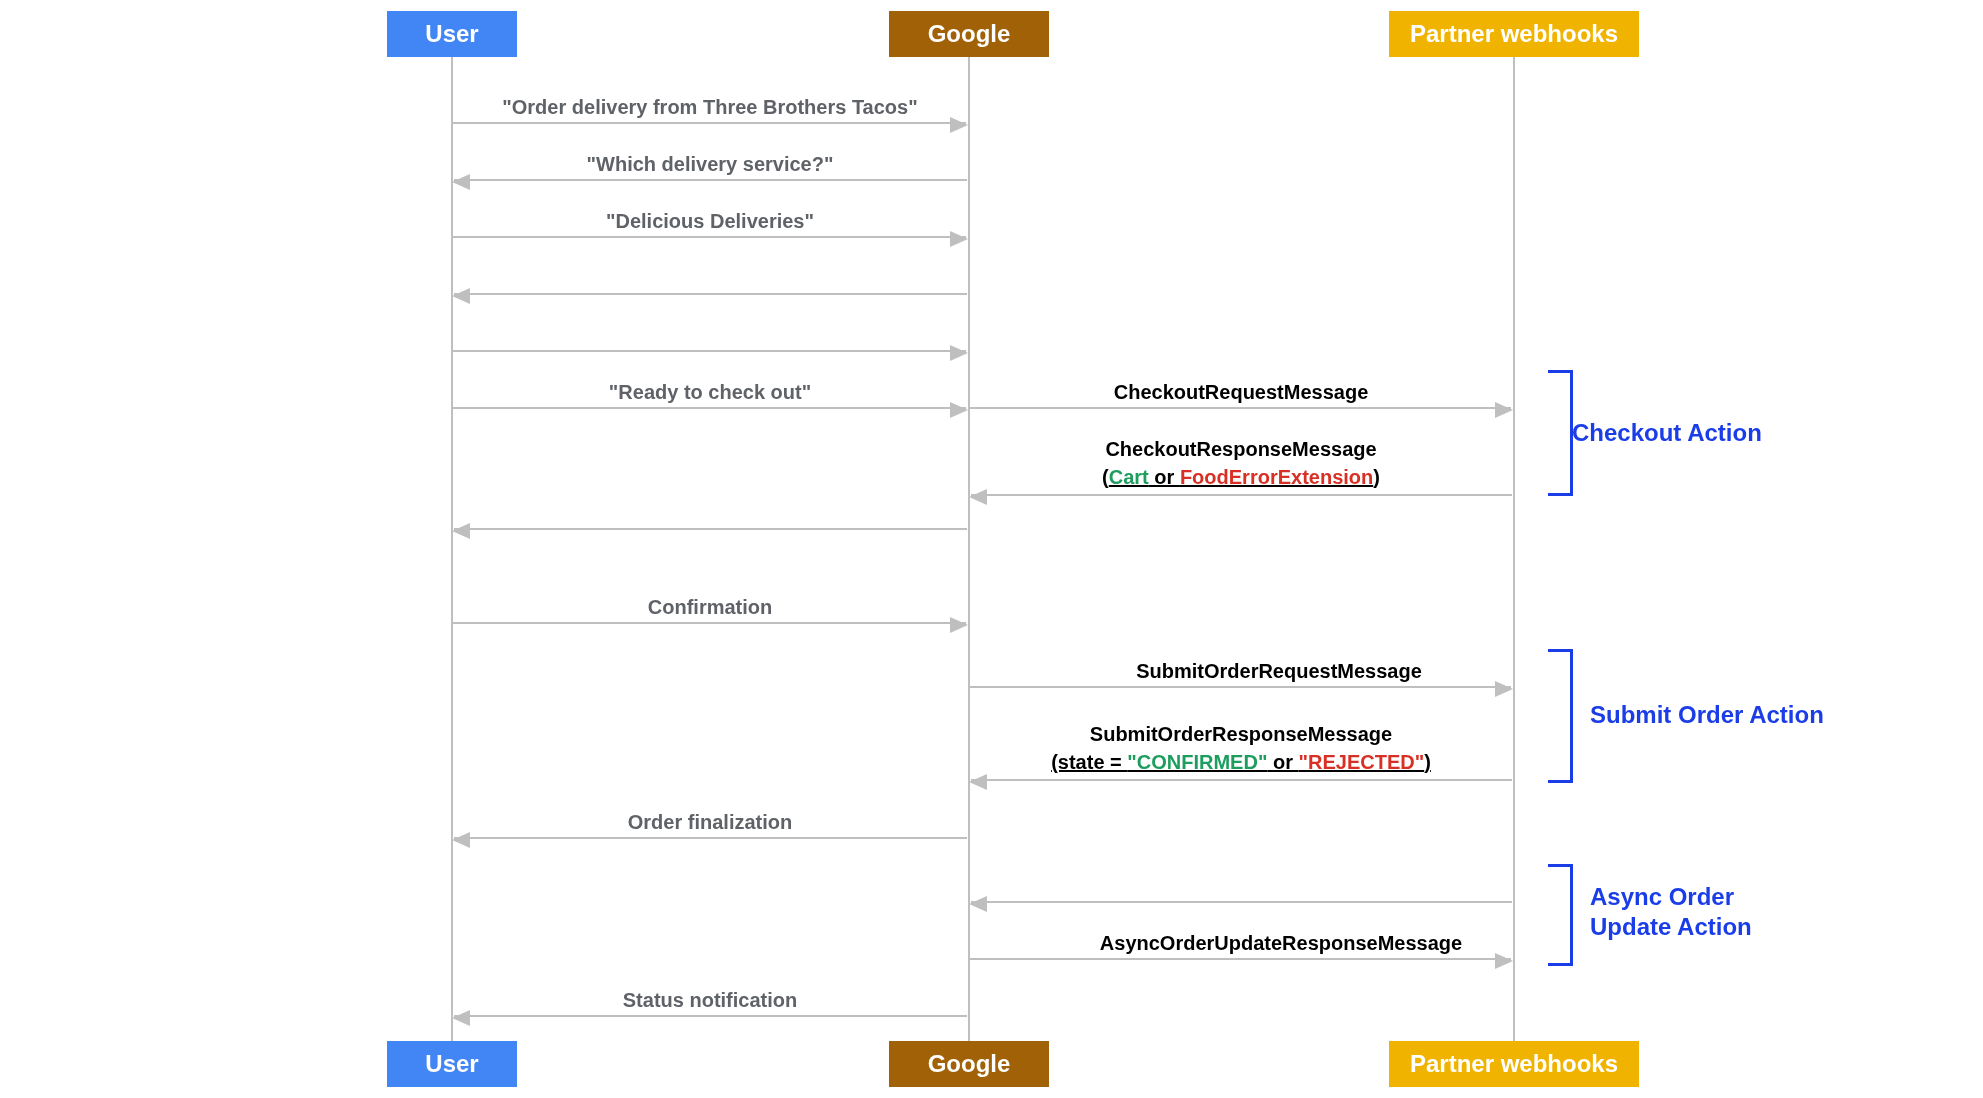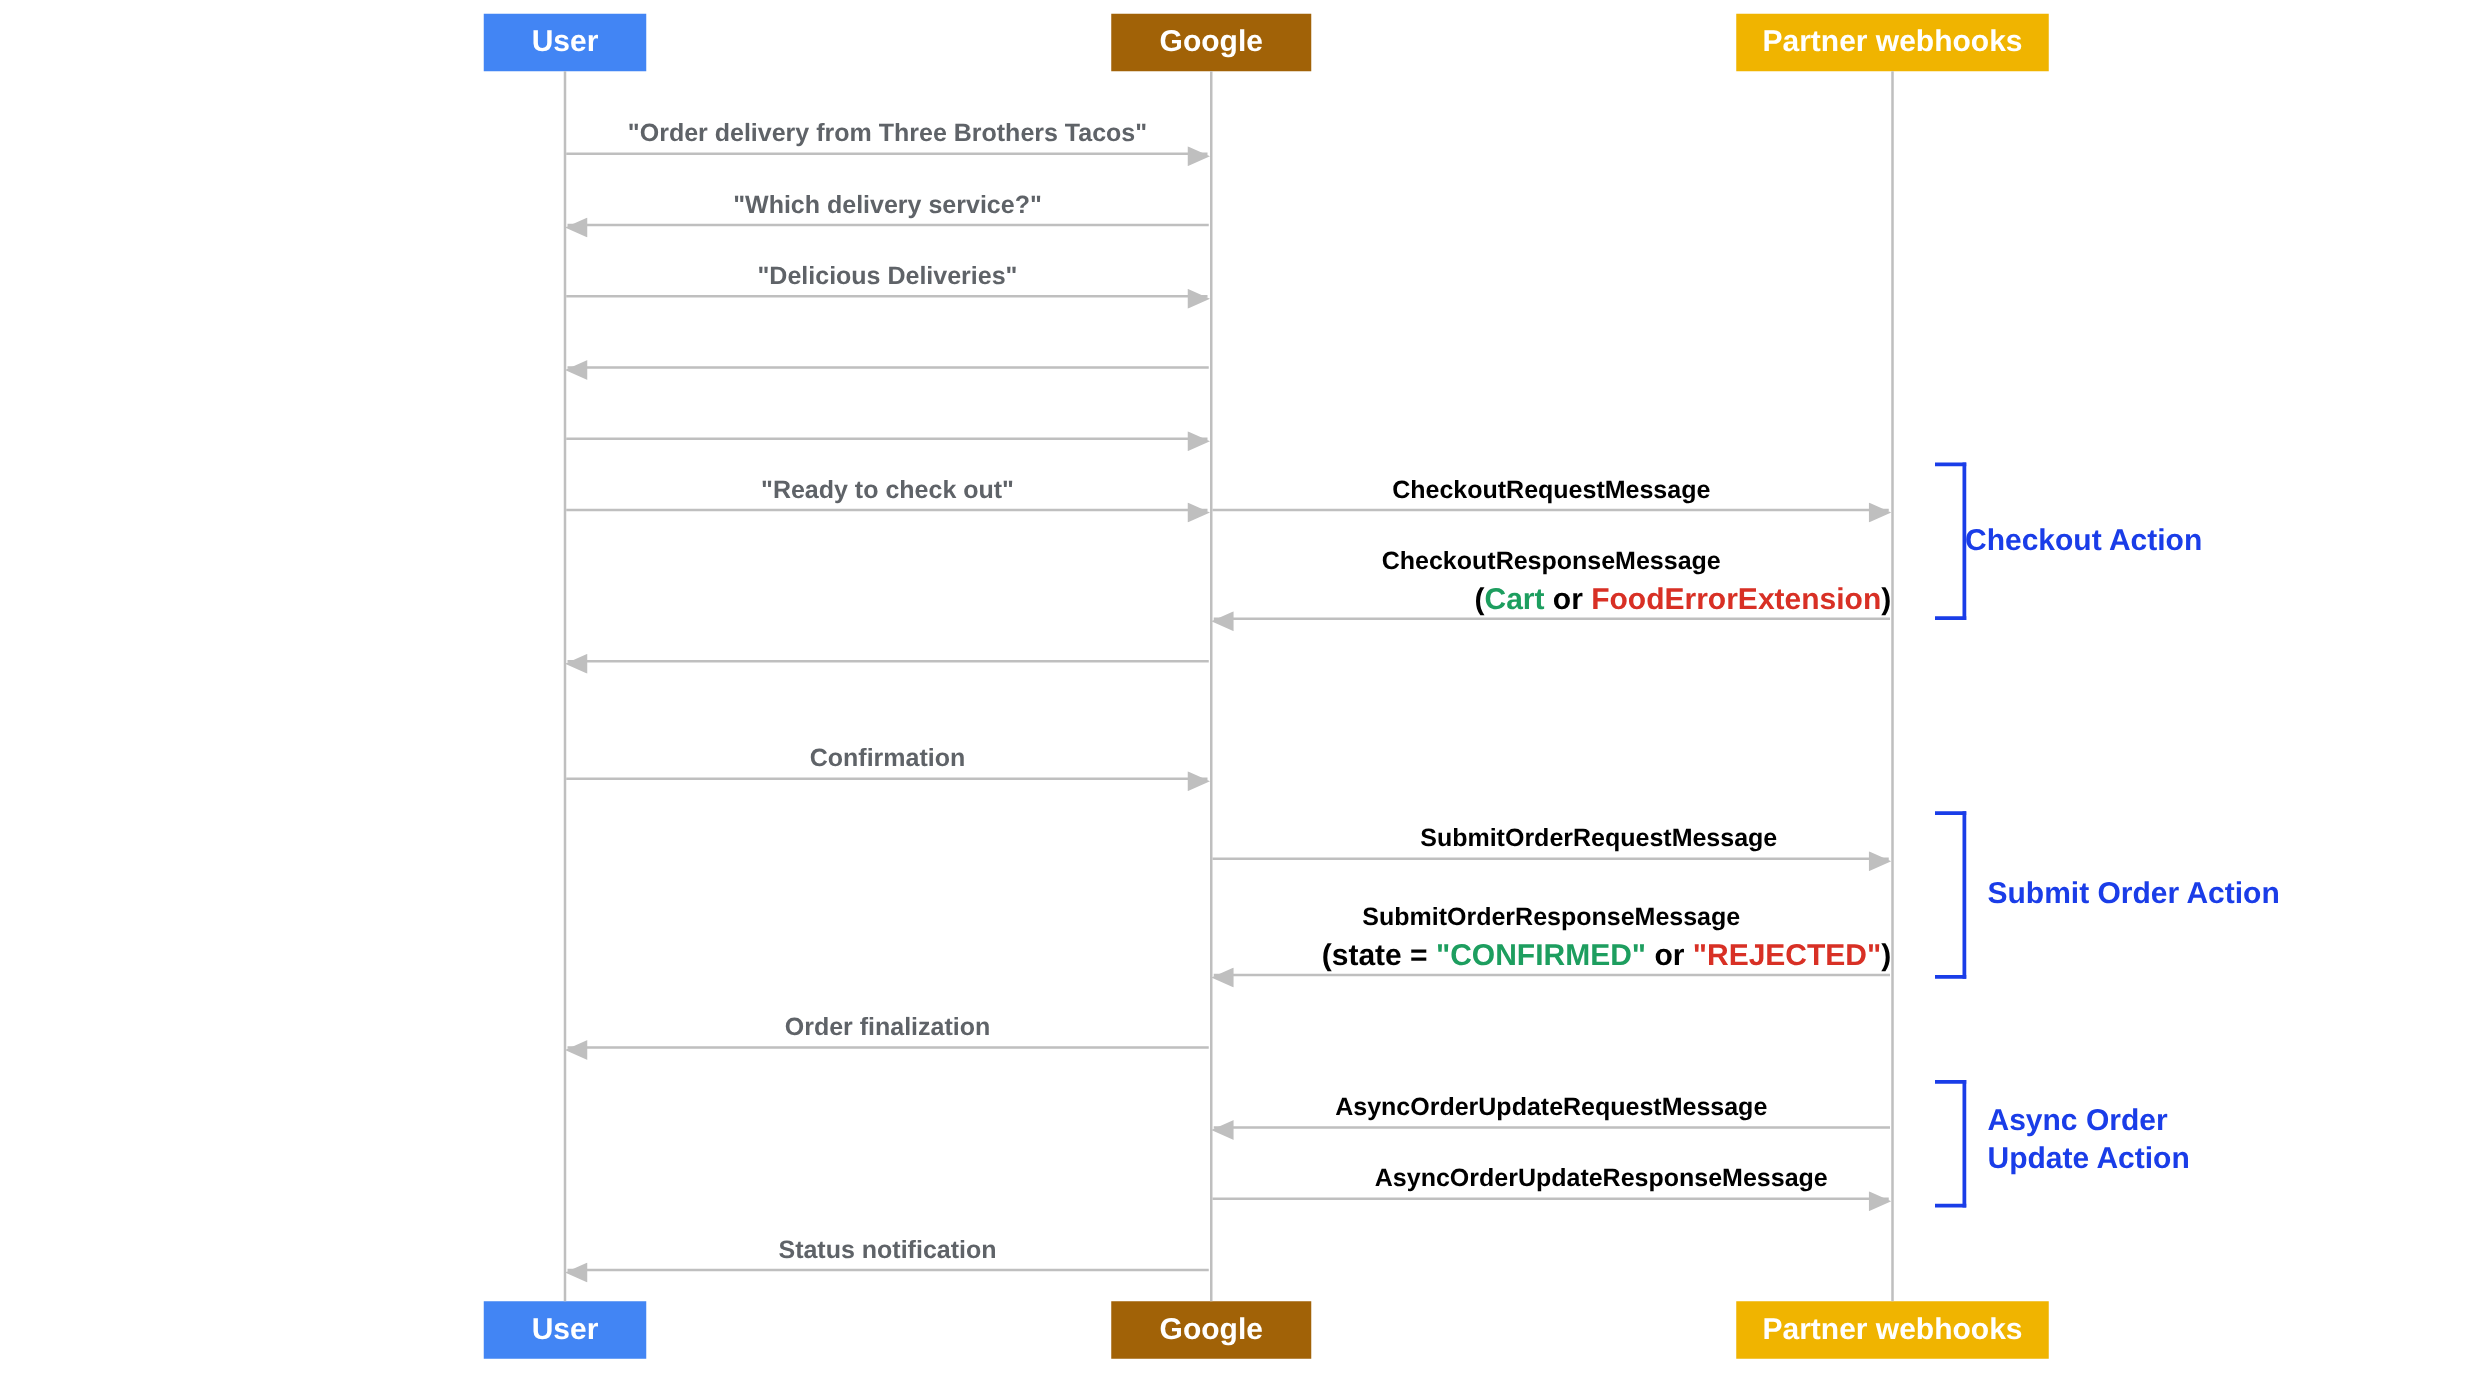--- a/index.html
+++ b/index.html
@@ -10,21 +10,21 @@
   .p-partner{background:#f0b400;width:250px;}
   .lifeline{position:absolute;width:0;border-left:2px solid #bfbfbf;top:57px;bottom:57px;}
   .msg{position:absolute;font-size:20px;font-weight:bold;text-align:center;}
   .msg.gray{color:#5f6368;}
   .msg.black{color:#000;}
   .arrow{position:absolute;height:0;border-top:2px solid #bfbfbf;}
   .arrow svg{position:absolute;top:-7px;width:18px;height:16px;}
   .arrow.right svg{right:-2px;}
   .arrow.left svg{left:-2px;}
   .arrow svg polygon{fill:#bfbfbf;}
-  .sub{position:absolute;font-size:24px;font-weight:bold;color:#000;text-align:right;}
+  .sub{position:absolute;font-size:20px;font-weight:bold;color:#000;text-align:center;text-decoration:underline;}
   .sub .ok{color:#1d9e5f;}
   .sub .err{color:#d83025;}
   .bracket{position:absolute;border:3px solid #1a3de8;border-left:none;width:22px;}
   .bracket-label{position:absolute;color:#1a3de8;font-weight:bold;font-size:24px;line-height:1.25;}
 </style>
 </head>
 <body>
 
 <div class="diagram">
 
@@ -134,21 +134,20 @@
   <div class="msg black" style="left:969px;width:544px;top:723px;">SubmitOrderResponseMessage</div>
   <div class="sub" style="left:969px;width:544px;top:751px;">
     <span>(state = </span><span class="ok">"CONFIRMED"</span><span> or </span><span class="err">"REJECTED"</span><span>)</span>
   </div>
   <div class="arrow left" style="left:971px;width:541px;top:779px;">
       <svg viewBox="0 0 18 16">
         <polygon points="18,0 0,8 18,16"></polygon>
       </svg>
     </div>
 
-  <div class="msg black" style="left:969px;width:544px;top:875px;">AsyncOrderUpdateRequestMessage</div>
   <div class="arrow left" style="left:971px;width:541px;top:901px;">
       <svg viewBox="0 0 18 16">
         <polygon points="18,0 0,8 18,16"></polygon>
       </svg>
     </div>
 
   <div class="msg black" style="left:969px;width:624px;top:932px;">AsyncOrderUpdateResponseMessage</div>
   <div class="arrow right" style="left:970px;width:541px;top:958px;">
       <svg viewBox="0 0 18 16">
         <polygon points="0,0 18,8 0,16"></polygon>

